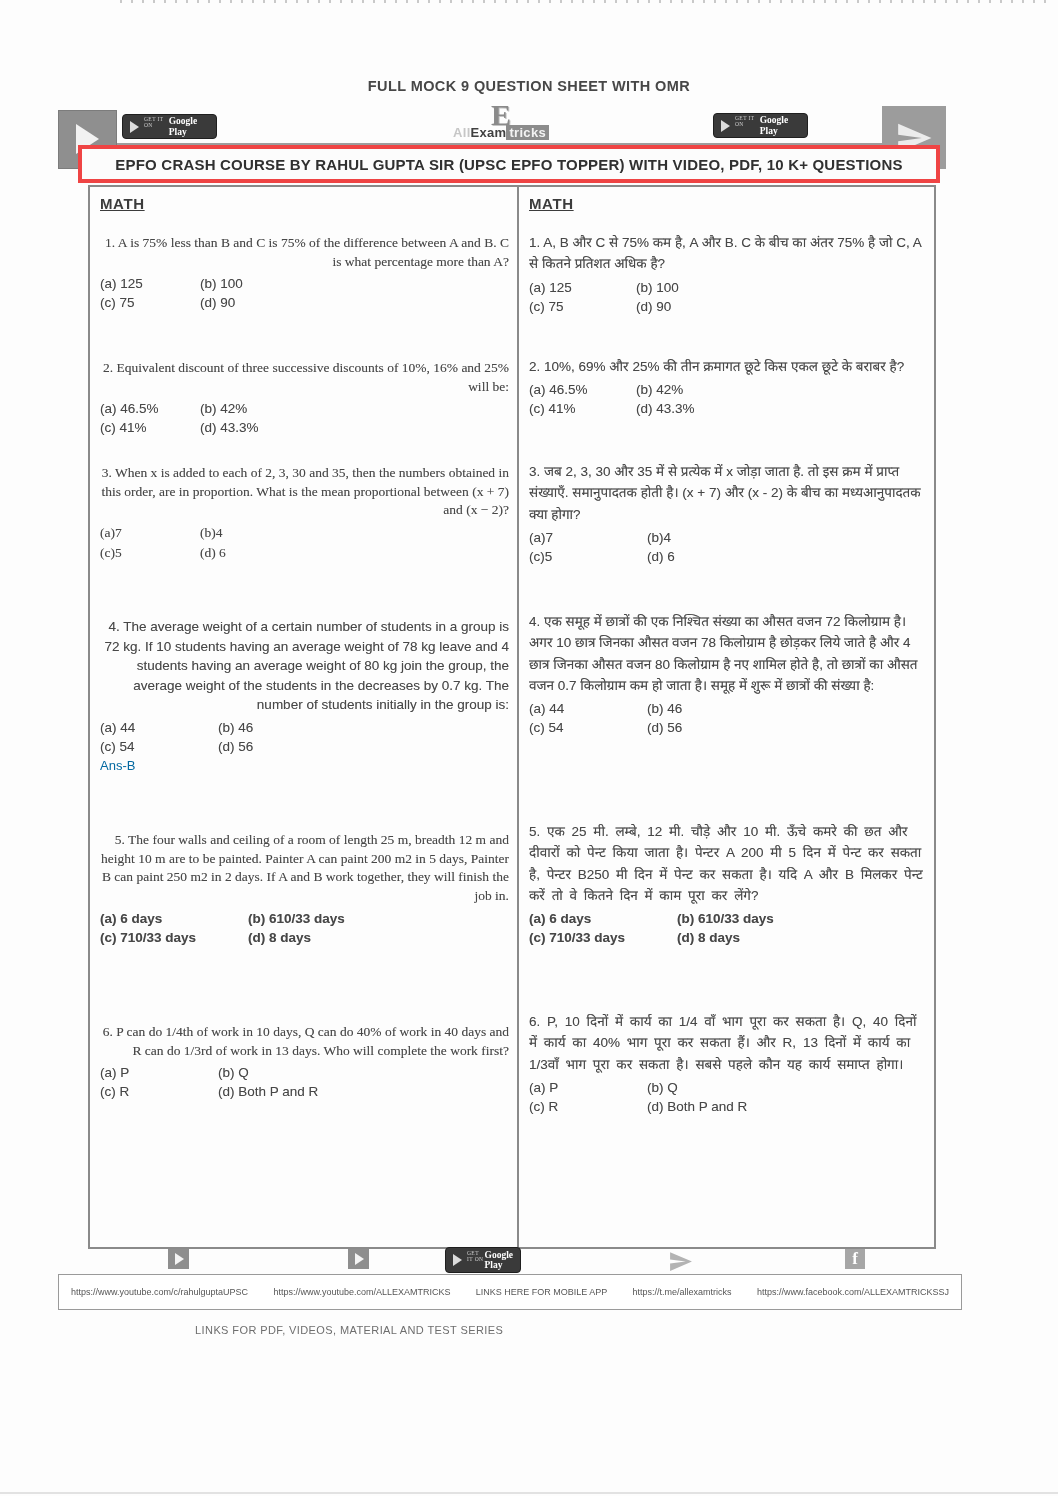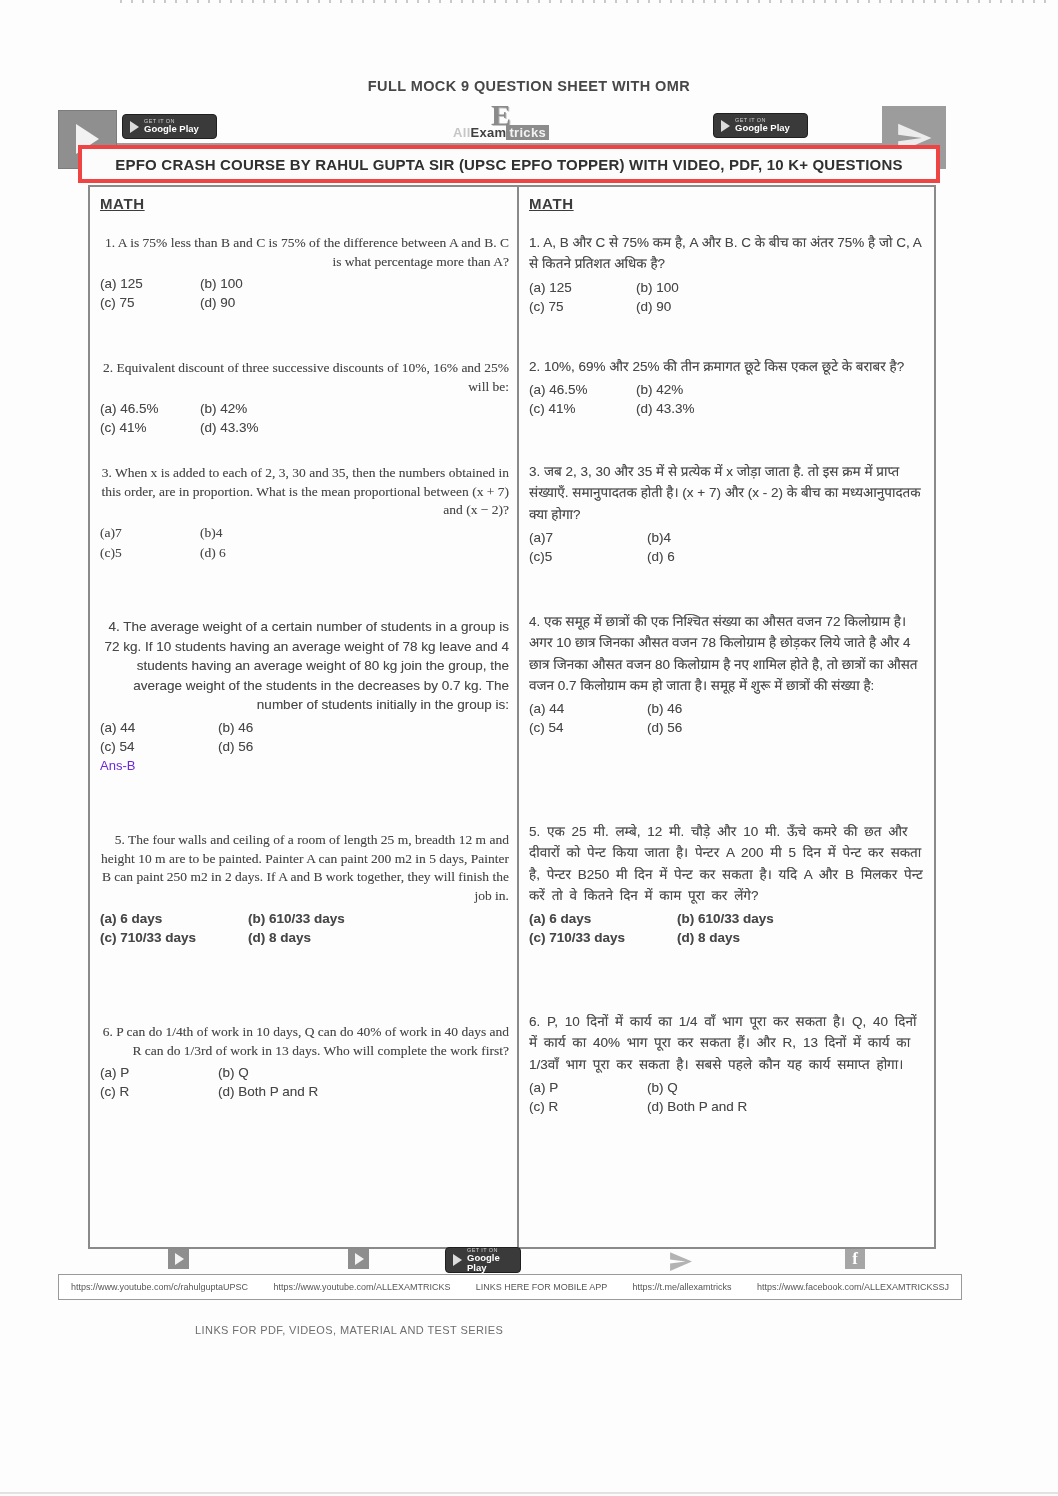--- a/index.html
+++ b/index.html
@@ -23,21 +23,21 @@
   .play-square .tri{width:0;height:0;border-left:23px solid #f2f2f2;
                     border-top:15px solid transparent;border-bottom:15px solid transparent;
                     margin:13px 0 0 17px;}
   .gp-badge{position:absolute;height:25px;background:#3a3a3a;border:1px solid #1f1f1f;
             border-radius:4px;display:flex;align-items:center;gap:5px;padding:2px 7px;
             box-sizing:border-box;}
   .gp-left{left:64px;top:8px;width:95px;}
   .gp-right{right:136px;top:7px;width:95px;}
   .gp-tri{width:0;height:0;border-left:9px solid #dcdcdc;
           border-top:6px solid transparent;border-bottom:6px solid transparent;}
-  .gp-text{display:flex;flex-direction:column;line-height:1.1;}
+  .gp-text{display:flex;flex-direction:row;line-height:1.1;font-family:Liberation Serif, serif;}
   .gp-small{font-size:5.5px;color:#cfcfcf;letter-spacing:.4px;}
   .gp-main{font-size:9.5px;font-weight:bold;color:#fff;}
   .logo{position:absolute;left:0;right:0;top:-6px;text-align:center;pointer-events:none;}
   .logo-e{font-family:"Liberation Serif",serif;font-size:30px;font-weight:bold;color:#8a8a8a;
           line-height:1;text-shadow:1px 1px 0 #c4c4c4;}
   .logo-text{margin-top:-5px;font-size:13px;font-weight:bold;letter-spacing:.3px;}
   .lt1{color:#c6c6c6;}
   .lt2{color:#404040;}
   .lt3{color:#f3f3f3;background:#8c8c8c;padding:0 3px;margin-top:28px;}
   .banner-strip{position:absolute;left:20px;right:4px;top:39px;height:30px;background:#fcfcfc;
@@ -60,40 +60,40 @@
   .col-en .qtext{font-family:"Liberation Serif","DejaVu Serif",serif;text-align:right;}
   .col-en .q4 .qtext{font-family:"Liberation Sans",sans-serif;line-height:1.45;}
   .col-hi .qtext{font-family:"Liberation Sans","DejaVu Sans",sans-serif;line-height:1.58;}
   .col-hi .q5 .qtext,.col-hi .q6 .qtext{word-spacing:3px;}
   .opts{display:grid;grid-template-columns:118px 1fr;row-gap:4px;margin-top:5px;
         font-size:13.5px;color:#474747;text-shadow:0 0 .4px rgba(60,60,60,.3);}
   .col-en .q1 .opts,.col-en .q2 .opts,.col-en .q3 .opts{grid-template-columns:100px 1fr;}
   .col-hi .q1 .opts,.col-hi .q2 .opts{grid-template-columns:107px 1fr;}
   .q5 .opts{grid-template-columns:148px 1fr;font-weight:bold;}
   .col-en .q3 .opts{font-family:"Liberation Serif","DejaVu Serif",serif;}
-  .ans{margin-top:4px;font-size:13px;color:#6d28d9;}
+  .ans{margin-top:4px;font-size:13px;color:#0369a1;}
   
   .col-en .q1{top:47px}.col-en .q2{top:172px}.col-en .q3{top:277px}
   .col-en .q4{top:430px}.col-en .q5{top:644px}.col-en .q6{top:836px}
   .col-hi .q1{top:45px}.col-hi .q2{top:169px}.col-hi .q3{top:274px}
   .col-hi .q4{top:424px}.col-hi .q5{top:634px}.col-hi .q6{top:824px}
 
   
   .f-icons{position:absolute;top:1249px;left:0;width:100%;height:26px;}
   .f-play{position:absolute;width:21px;height:20px;background:#8e8e8e;}
   .f-play .tri{width:0;height:0;border-left:9px solid #f4f4f4;
                border-top:6px solid transparent;border-bottom:6px solid transparent;
                margin:4px 0 0 7px;}
   .f-play1{left:168px;} .f-play2{left:348px;}
   .f-gp{left:445px;top:-2px;width:76px;height:26px;}
   .f-plane{position:absolute;left:668px;top:0;}
   .f-fb{position:absolute;left:845px;top:0;width:20px;height:20px;background:#a6a6a6;
         color:#fff;font-family:"Liberation Serif",serif;font-weight:bold;font-size:17px;
         text-align:center;line-height:20px;}
-  .links-bar{position:absolute;left:58px;top:1274px;width:904px;height:26px;border:1px solid #9a9a9a;
+  .links-bar{position:absolute;left:58px;top:1274px;width:904px;height:36px;border:1px solid #9a9a9a;
              background:#fff;display:flex;align-items:center;justify-content:space-between;
              padding:0 12px;box-sizing:border-box;font-size:9px;color:#565656;}
   .links-bar span{white-space:nowrap;}
   .footer-note{position:absolute;top:1324px;left:0;width:66%;text-align:center;
                font-size:11px;color:#6e6e6e;letter-spacing:.4px;}
 </style>
 </head>
 <body>
 
 <div class="sheet">

